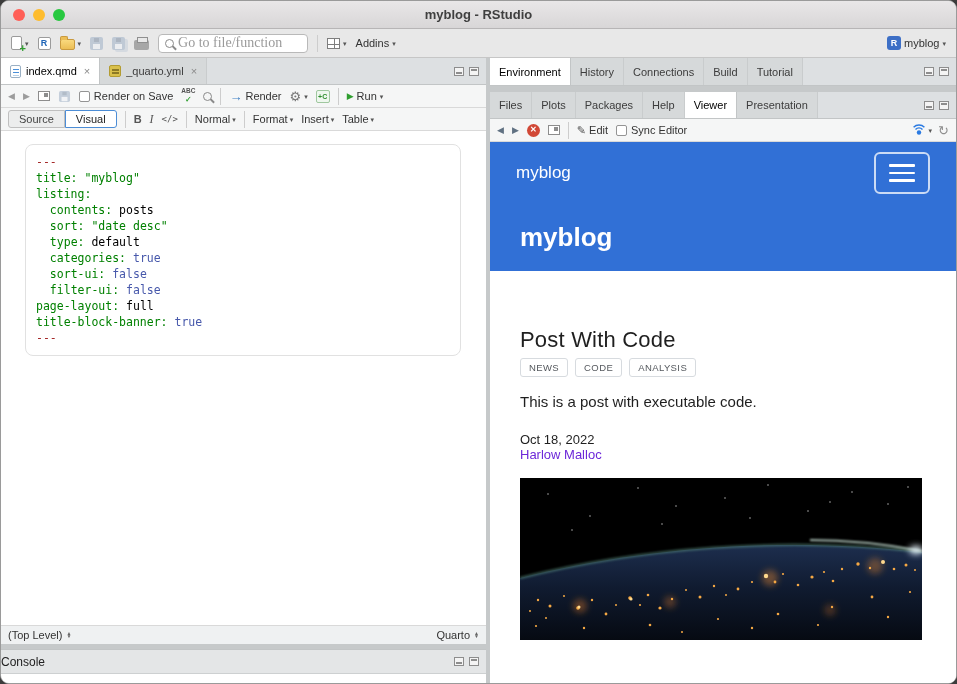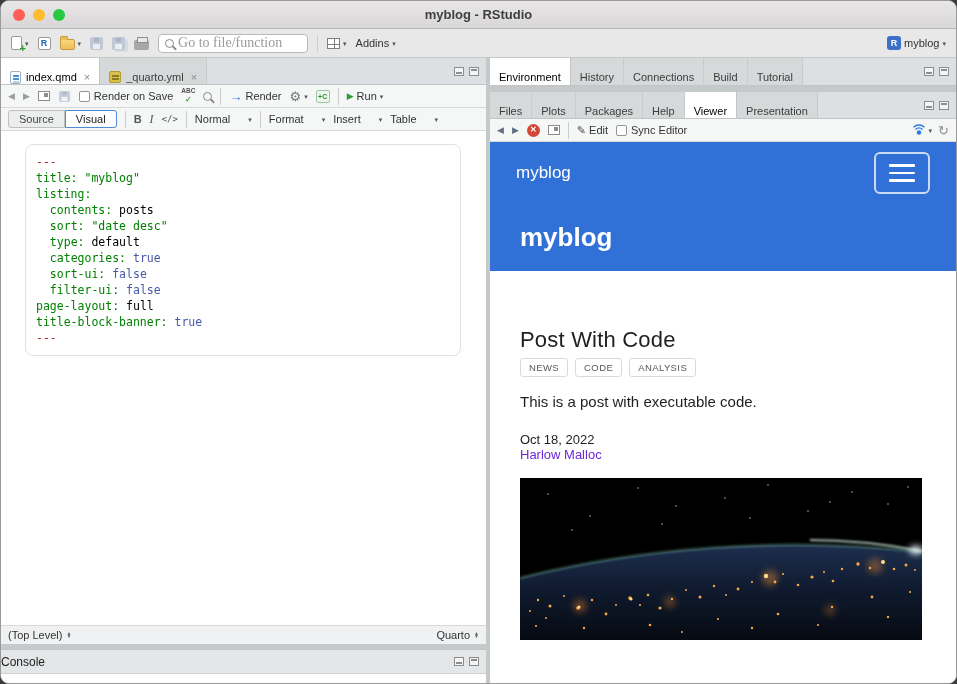--- a/index.html
+++ b/index.html
@@ -38,21 +38,21 @@
 .grid-ic{width:13px;height:11px;border:1px solid #7e7e7e;background:linear-gradient(#7e7e7e,#7e7e7e) 6px 0/1px 100% no-repeat,linear-gradient(#7e7e7e,#7e7e7e) 0 5px/100% 1px no-repeat,#fff;display:inline-block}
 .rproj-ic{width:14px;height:14px;border-radius:3px;background:#3d6fc6;color:#fff;font-size:9px;font-weight:bold;display:flex;align-items:center;justify-content:center}
 .project-btn{margin-left:auto}
 
 .content{flex:1;display:flex;background:#c6c9ca;min-height:0}
 .left-col{width:485px;flex:0 0 485px;display:flex;flex-direction:column;min-height:0}
 .v-split{width:4px;flex:0 0 4px}
 .right-col{flex:1;display:flex;flex-direction:column;min-width:0}
 .tabstrip{height:27px;flex:0 0 27px;background:#dde0e2;border-bottom:1px solid #c2c5c6;display:flex;align-items:stretch}
 .tabstrip.env{height:28px;flex:0 0 28px}
-.tab{display:flex;align-items:flex-start;gap:5px;padding:13px 9px;font-size:11px;color:#3c3c3c;border-right:1px solid #c9cccd;background:#d6d9da}
+.tab{display:flex;align-items:center;gap:5px;padding:13px 9px;font-size:11px;color:#3c3c3c;border-right:1px solid #c9cccd;background:#d6d9da}
 .tab.active{background:#fff;border-right:1px solid #c2c5c6;color:#000}
 .tab-close{color:#8a8a8a;font-size:11px;margin-left:2px}
 .qmd-ic{width:11px;height:13px;background:#fff;border:1px solid #9ab0c4;border-radius:2px;position:relative;display:inline-block}
 .qmd-ic::before{content:"";position:absolute;left:2px;top:3px;width:6px;height:1.5px;background:#4a90d9;box-shadow:0 3px 0 #4a90d9,0 6px 0 #b9d2ea}
 .yml-ic{width:12px;height:12px;background:#d9c04b;border:1px solid #b39c32;border-radius:2px;position:relative;display:inline-block}
 .yml-ic::before{content:"";position:absolute;left:2px;top:3px;width:7px;height:1.5px;background:#8d7a24;box-shadow:0 3px 0 #8d7a24}
 .strip-right{margin-left:auto;display:flex;align-items:center;gap:5px;padding-right:7px}
 .minmax{width:10px;height:9px;border:1px solid #8d8d8d;background:#f4f4f4;position:relative;display:inline-block}
 .minmax.min::before{content:"";position:absolute;left:1px;right:1px;bottom:1px;height:2px;background:#8d8d8d}
 .minmax.max::before{content:"";position:absolute;left:1px;right:1px;top:1px;height:2px;background:#8d8d8d}
@@ -75,21 +75,21 @@
 .refresh{font-size:13px;color:#8f8f8f;line-height:1}
 .tb-right{margin-left:auto;display:flex;align-items:center;gap:6px}
 
 .seg{display:flex}
 .seg-btn{font-family:"Liberation Sans",sans-serif;font-size:11px;color:#444;background:#eceded;border:1px solid #bfbfbf;padding:2px 10px;border-radius:3px 0 0 3px}
 .seg-btn+.seg-btn{border-radius:0 3px 3px 0;border-left:none}
 .seg-btn.active{background:#fff;border:1px solid #4c8dd6;color:#222}
 .fmt-b{font-weight:bold;font-size:11px;color:#555}
 .fmt-i{font-style:italic;font-family:"Liberation Serif",serif;font-size:12px;color:#555}
 .fmt-code{font-family:"DejaVu Sans Mono",monospace;font-size:9px;color:#555}
-.dd{display:flex;align-items:center;gap:18px;color:#333}
+.dd{display:flex;align-items:center;gap:2px;color:#333}
 
 .editor-body{flex:1;background:#fff;position:relative;min-height:0;overflow:hidden}
 .yaml-card{position:absolute;left:24px;top:13px;width:436px;border:1px solid #e1e1e1;border-radius:8px;padding:9px 10px;background:#fff}
 .code-line{font-family:"DejaVu Sans Mono",monospace;font-size:11.5px;line-height:16px;white-space:pre;color:#000}
 .tok-delim{color:#a52a2a}.tok-key{color:#008000}.tok-string{color:#008000}.tok-bool{color:#4758ab}.tok-val,.tok-plain{color:#000}
 .ed-status{height:19px;flex:0 0 19px;background:#eff1f2;border-top:1px solid #d9d9d9;display:flex;align-items:center;justify-content:space-between;padding:0 7px;font-size:11px;color:#333}
 .status-item{display:flex;align-items:center;gap:4px}
 .ud{display:inline-flex;flex-direction:column;line-height:3.5px;font-size:5px;color:#666}
 
 .h-split{height:5px;flex:0 0 5px}

